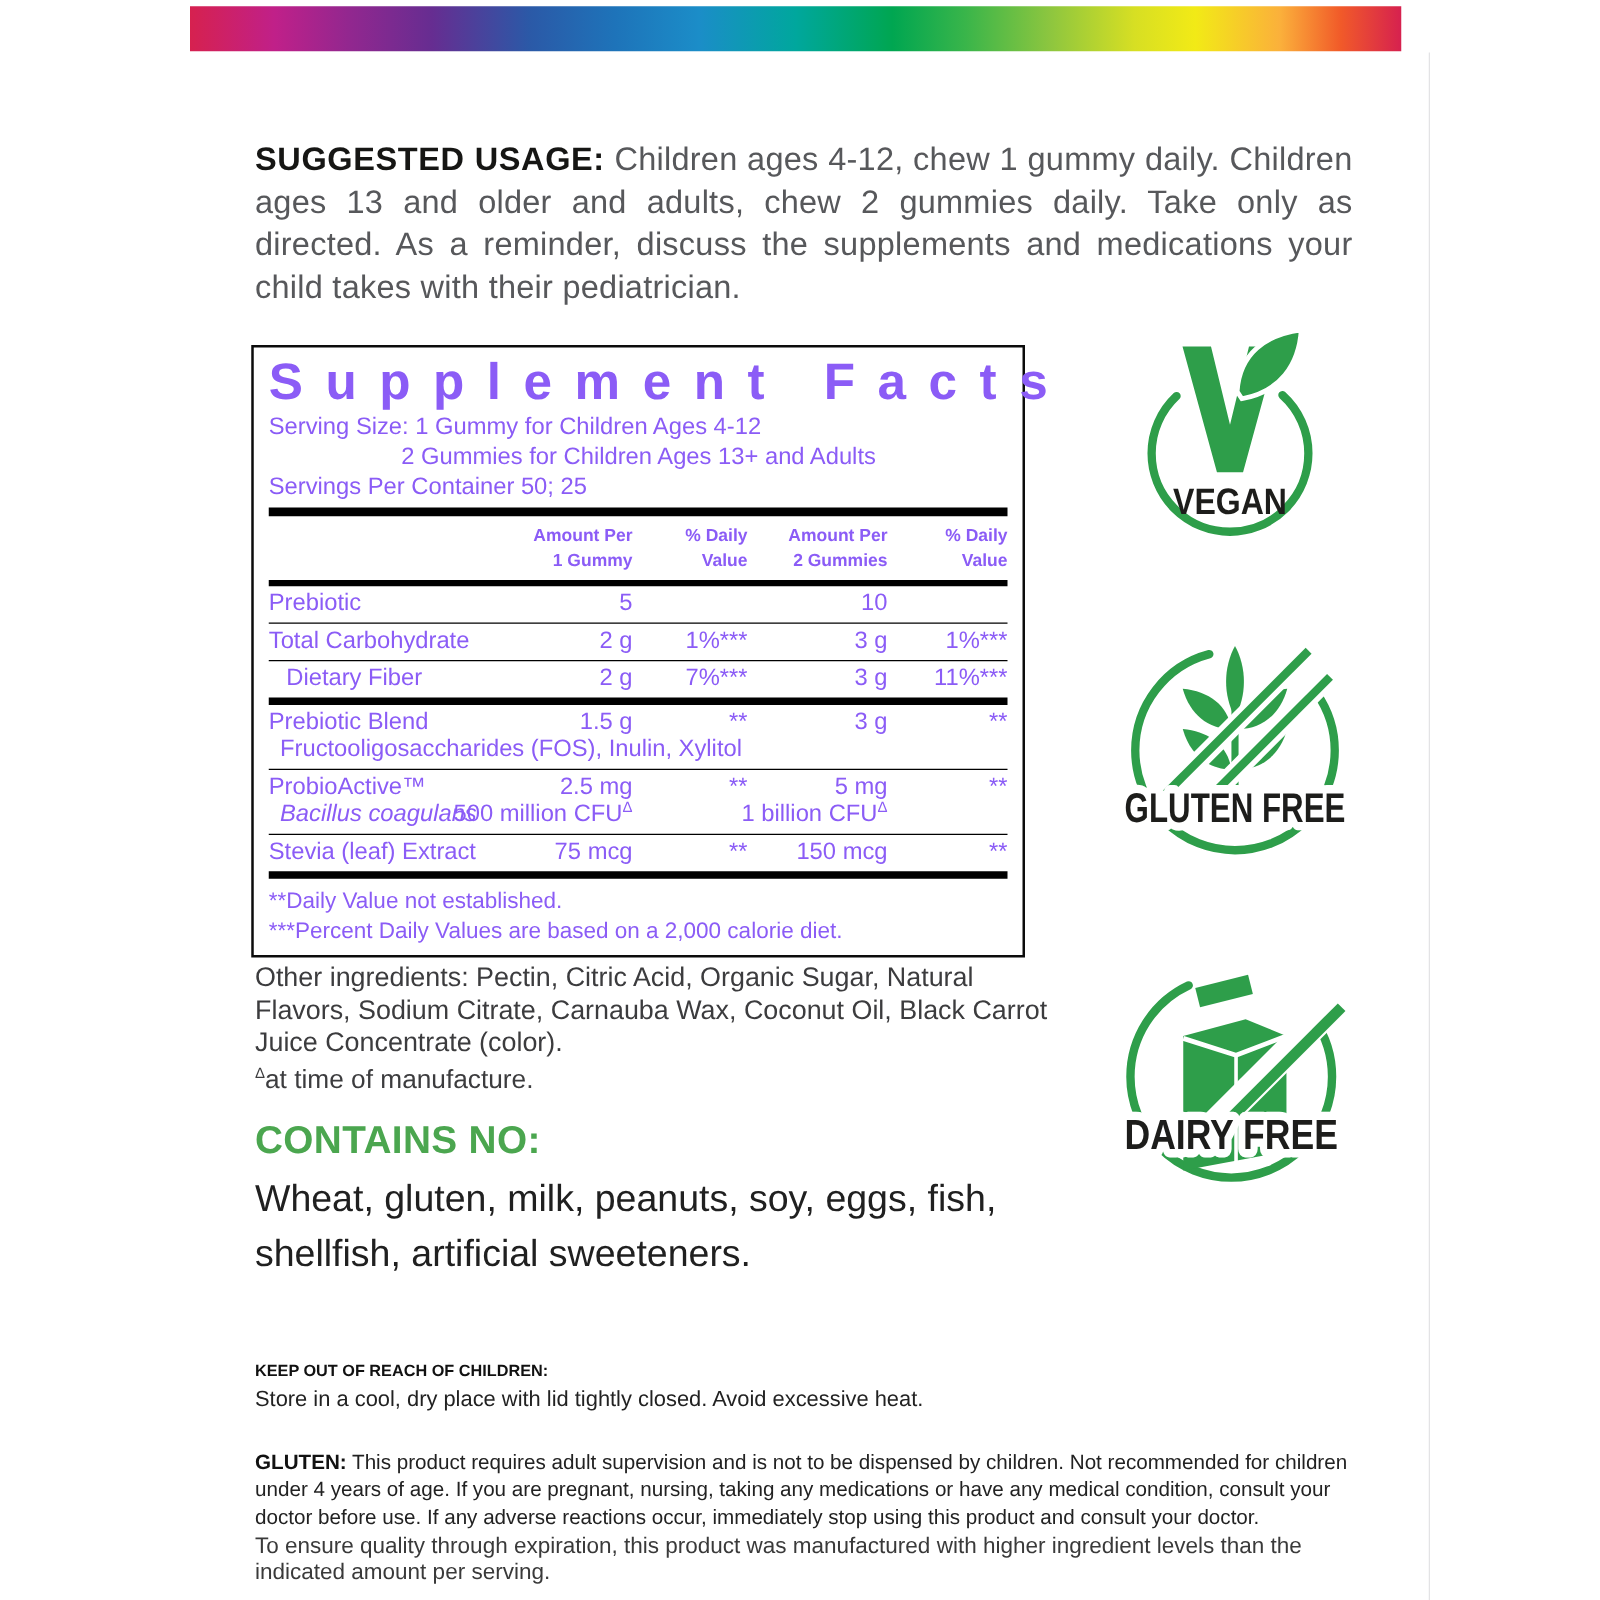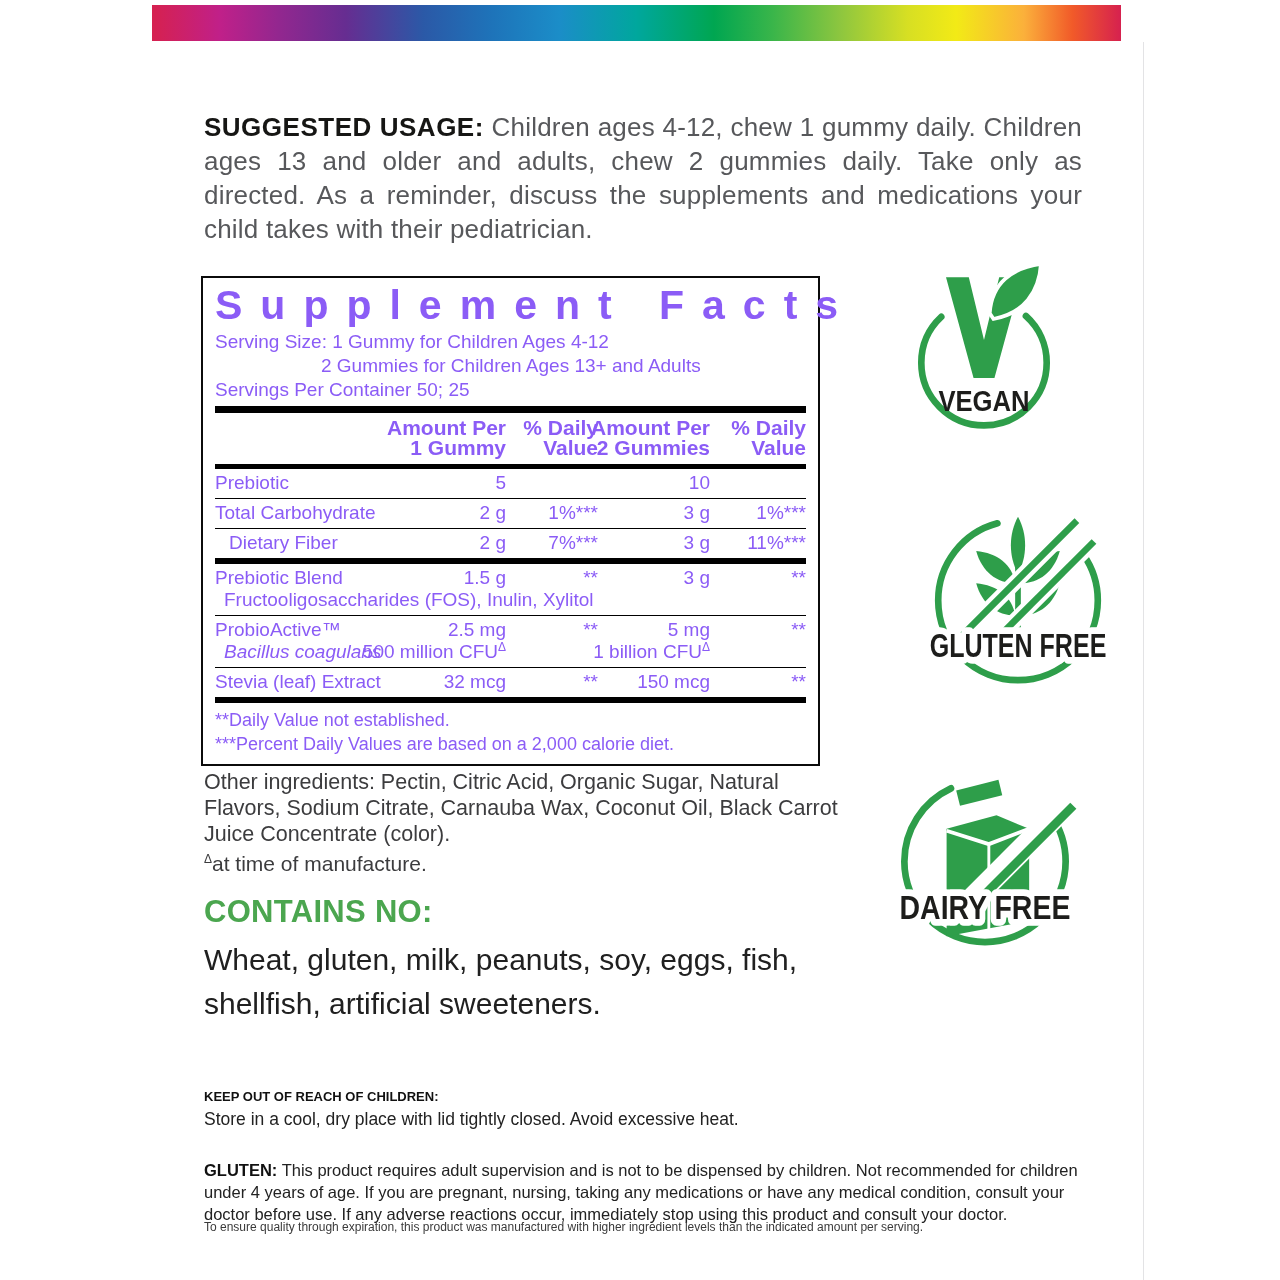--- a/index.html
+++ b/index.html
@@ -23,43 +23,43 @@
   .ind2{padding-left:106px;}
   .bar7{height:7px;background:#000;margin-top:5px;}
   .bar5{height:5px;background:#000;}
   .bar6{height:6px;background:#000;}
   .hr{border-top:1.5px solid #000;}
   .sfgrid{display:grid;grid-template-columns:1fr 112px 92px 112px 96px;}
   .cell{display:flex;justify-content:flex-end;align-items:flex-start;min-width:0;}
   .cell.name{justify-content:flex-start;}
   .cell span,.cell i{white-space:nowrap;text-align:right;}
   .cell.name span,.cell.name i{text-align:left;}
-  .sfhead{font-weight:bold;font-size:21px;line-height:20px;padding:5px 0 6px;}
+  .sfhead{font-weight:bold;font-size:14px;line-height:20px;padding:5px 0 6px;}
   .sfrow{font-size:19px;line-height:22px;padding:3px 0 4px;}
   .subline{font-size:19px;line-height:22px;padding:0 0 4px 9px;}
   .ind{padding-left:14px;}
   sup{font-size:12px;line-height:0;}
   .sf-foot{font-size:18px;line-height:24px;padding-top:5px;}
 
   .other{position:absolute;left:204px;top:747px;width:650px;font-size:21.5px;line-height:26px;color:#3c3c3e;}
   .mfg{position:absolute;left:204px;top:831px;font-size:21px;color:#3c3c3e;}
 
   .cn-head{position:absolute;left:204px;top:894px;font-size:31px;font-weight:bold;color:#4ba64f;letter-spacing:.3px;}
   .cn-body{position:absolute;left:204px;top:938px;width:620px;font-size:30px;line-height:44px;color:#202020;}
 
   .keep{position:absolute;left:204px;top:1084px;font-size:17.5px;line-height:22px;color:#222;}
   .keep b{font-size:13px;color:#111;}
   .warn{position:absolute;left:204px;top:1142px;width:905px;font-size:16.5px;line-height:22px;color:#222;}
   .warn b{color:#111;}
-  .quality{position:absolute;left:204px;top:1208px;width:910px;font-size:12px;color:#3a3a3a;}
+  .quality{position:absolute;left:204px;top:1208px;width:910px;font-size:18px;color:#3a3a3a;}
 
   .badge{position:absolute;}
   .badge svg{display:block;}
   .b-vegan{left:908px;top:262px;width:152px;}
-  .b-gluten{left:923px;top:494px;width:190px;}
+  .b-gluten{left:893px;top:494px;width:190px;}
   .b-dairy{left:889px;top:752px;width:192px;}
 </style>
 </head>
 <body>
 
 <div class="page">
 
   <div class="rainbow"></div>
   <div class="right-line"></div>
 
@@ -185,21 +185,21 @@
           <span>**</span>
         </div>
     </div>
     <div class="hr"></div>
 
     <div class="sfgrid sfrow">
       <div class="cell name">
           <span>Stevia (leaf) Extract</span>
         </div>
       <div class="cell">
-          <span>32 mcg</span>
+          <span>75 mcg</span>
         </div>
       <div class="cell">
           <span>**</span>
         </div>
       <div class="cell">
           <span>150 mcg</span>
         </div>
       <div class="cell">
           <span>**</span>
         </div>

